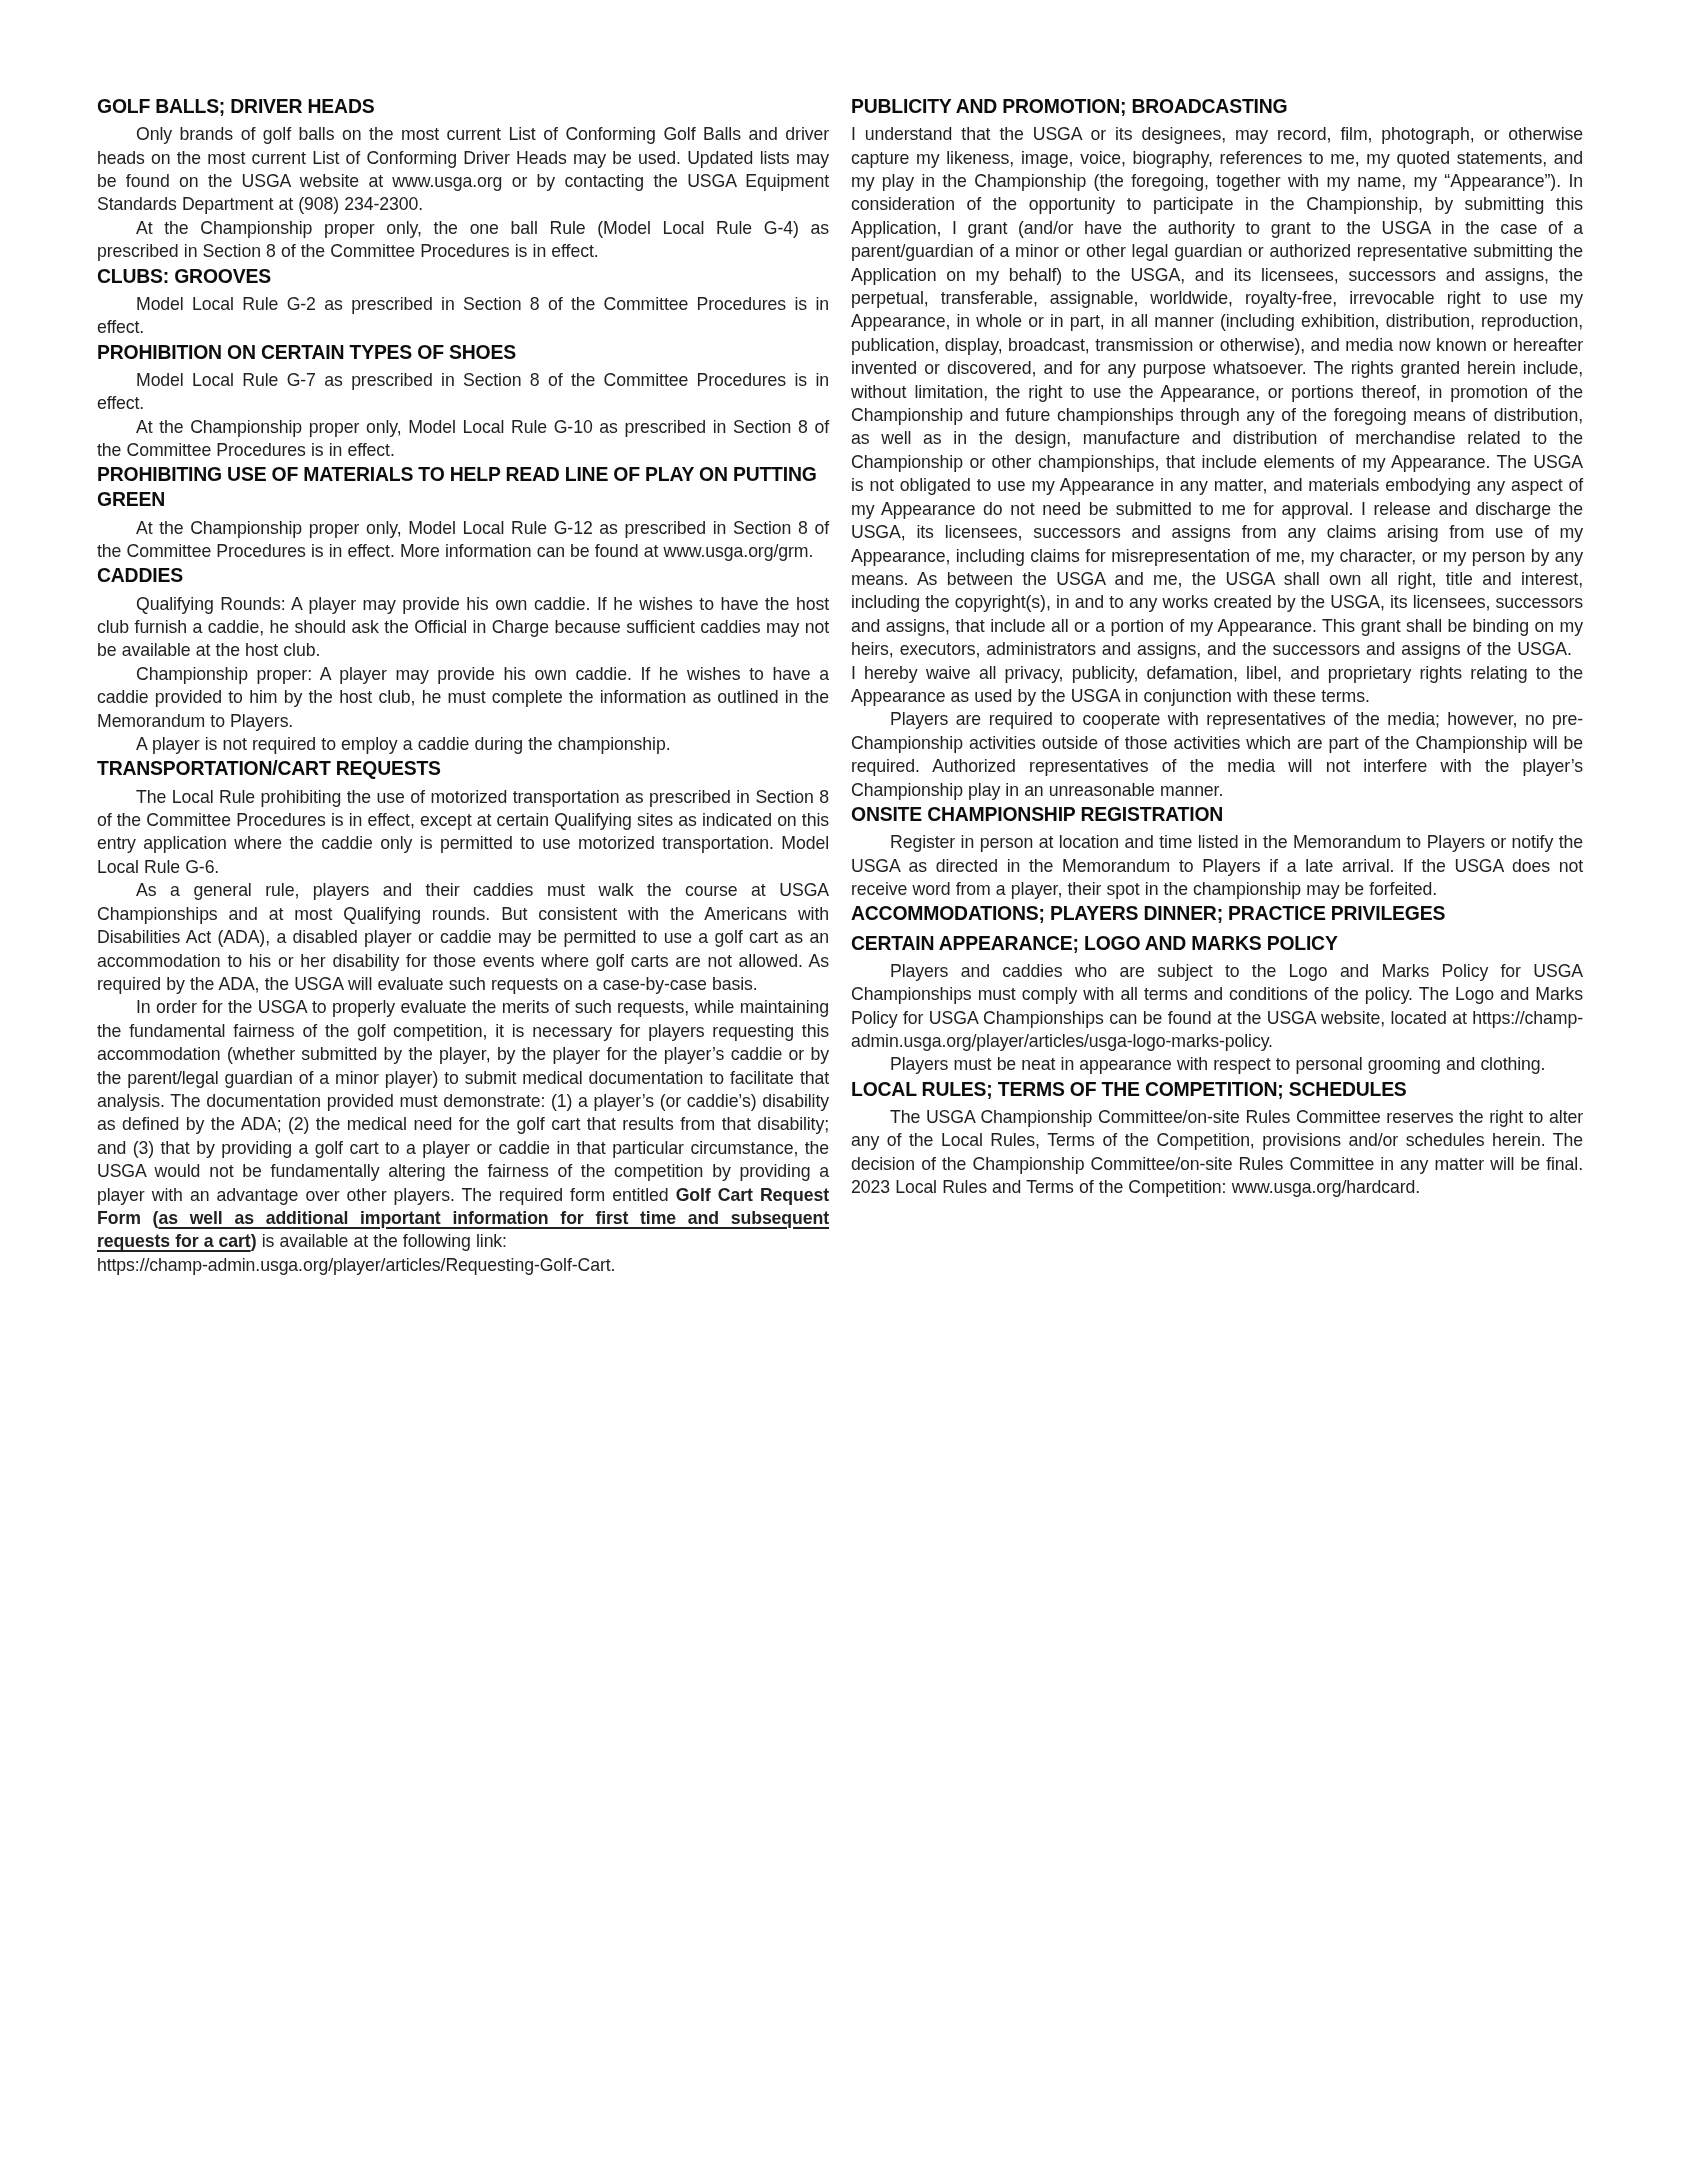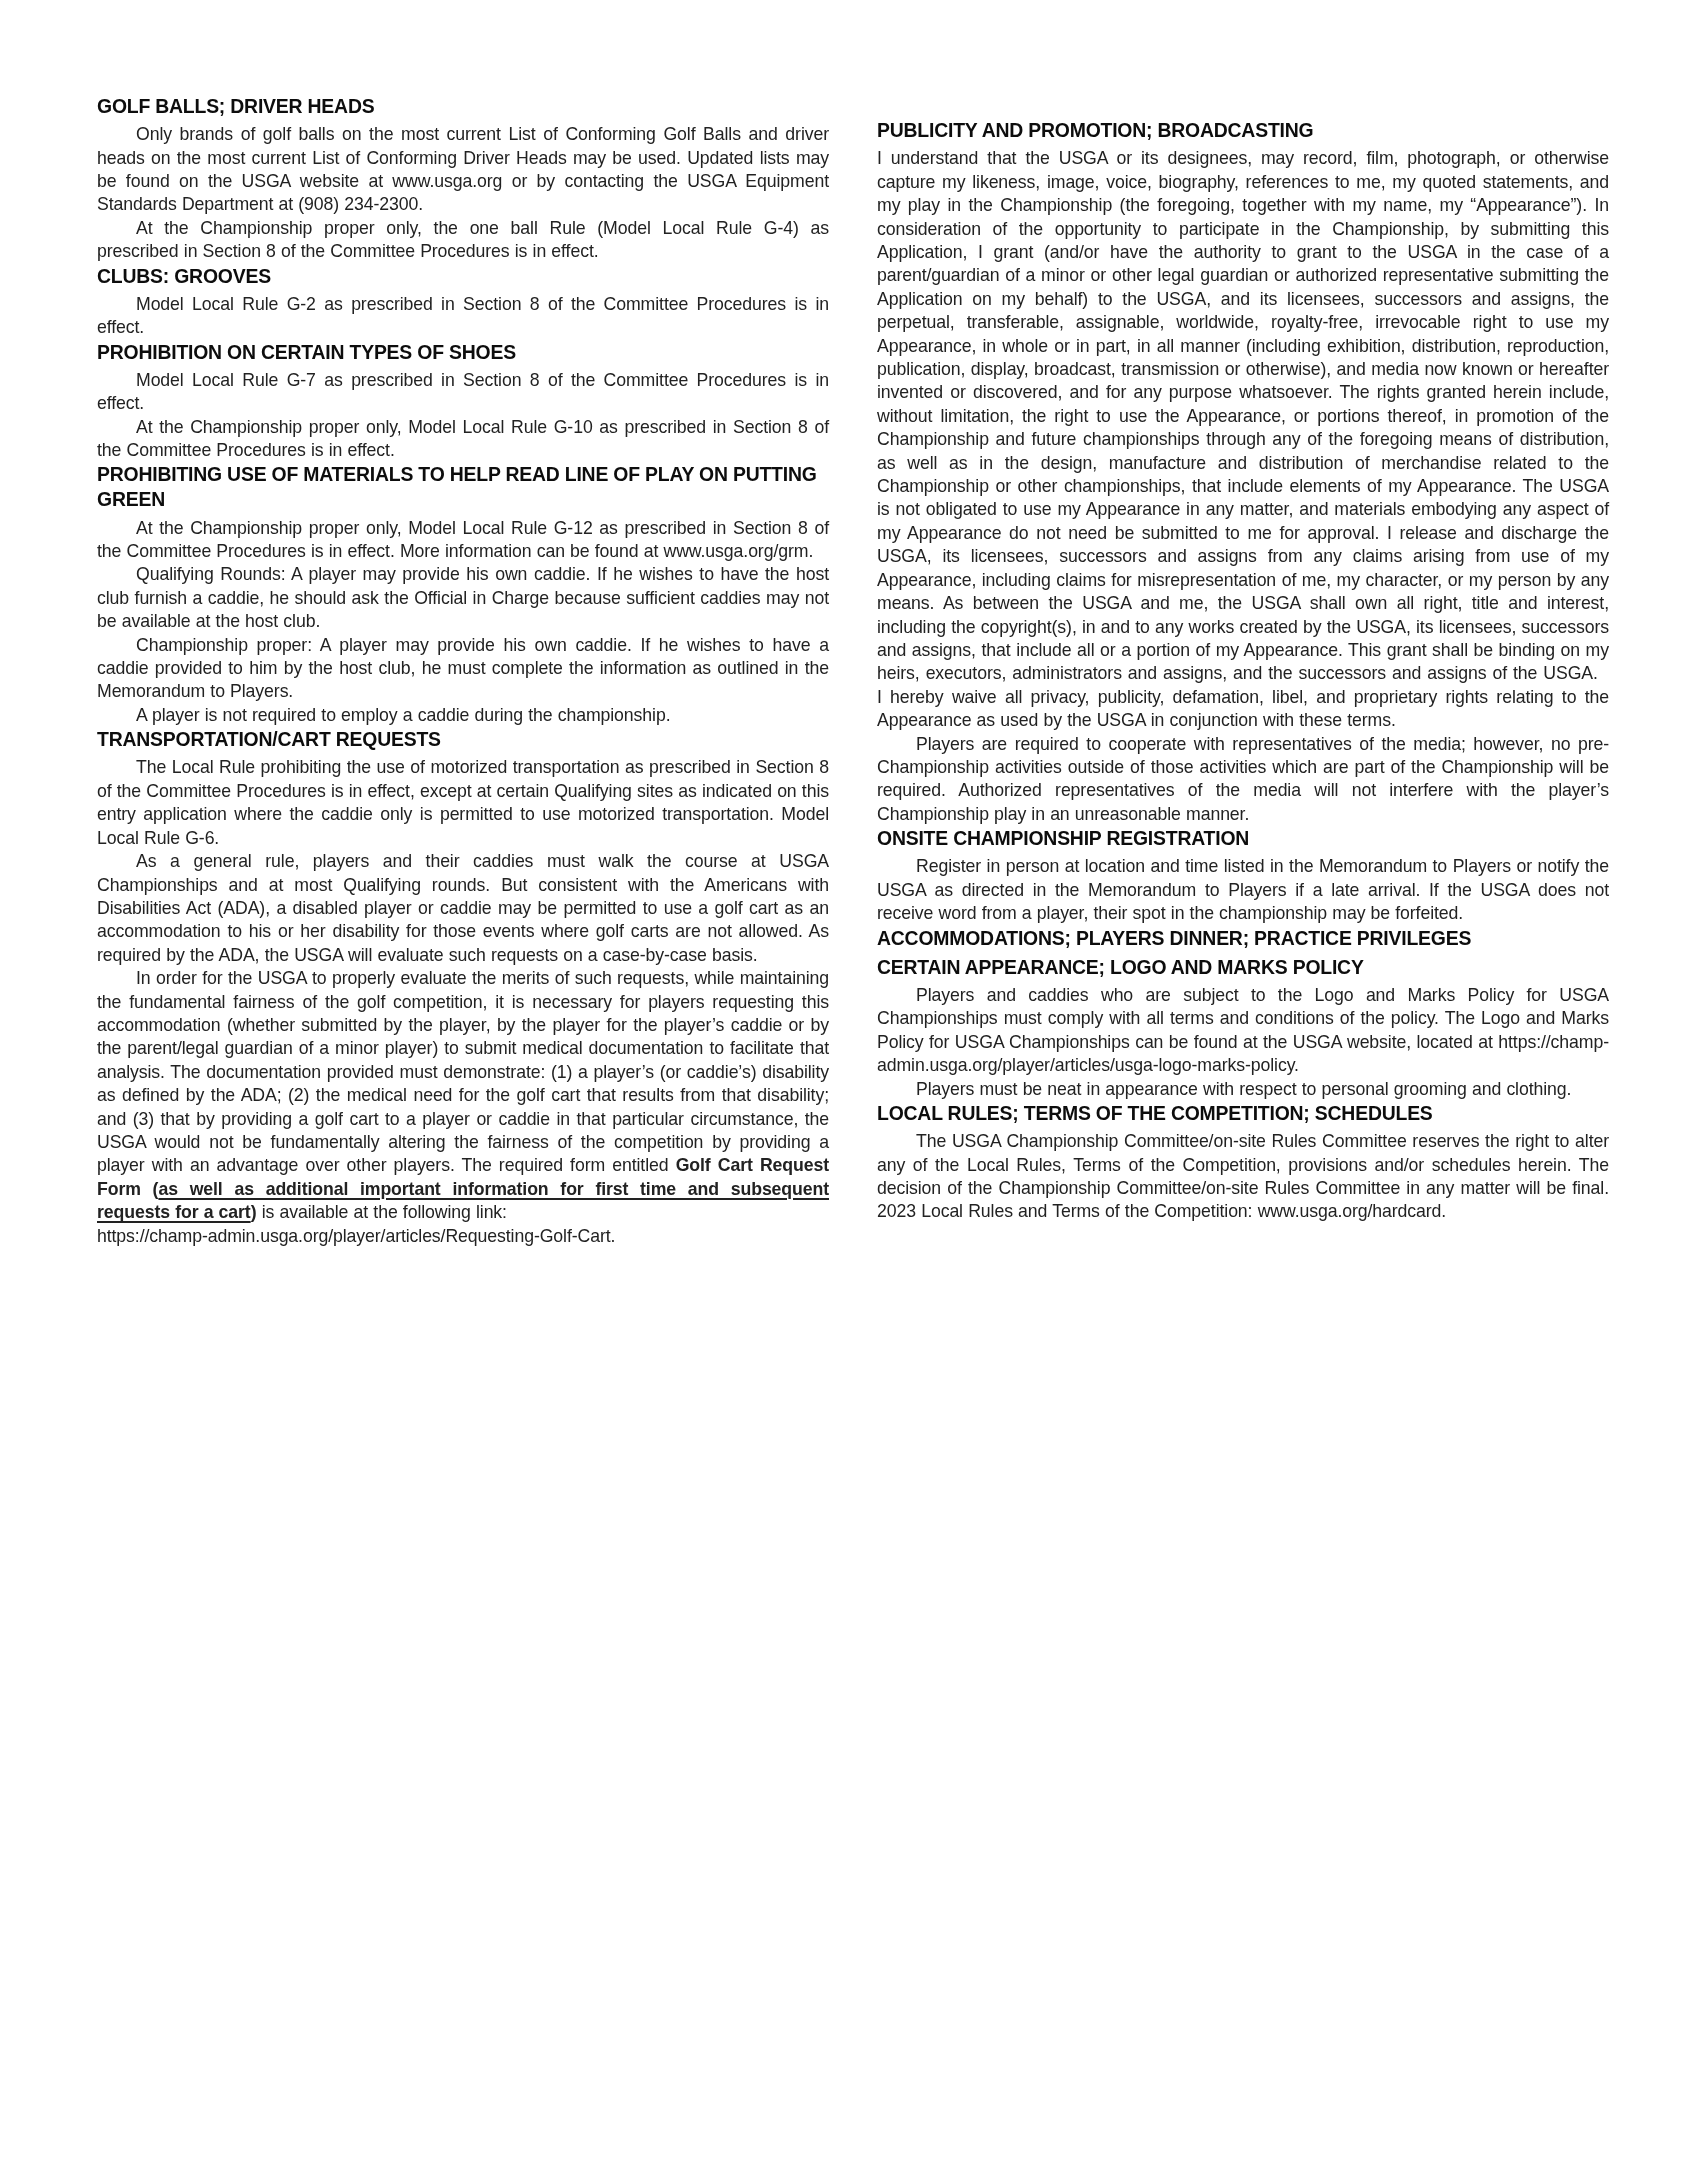--- a/index.html
+++ b/index.html
@@ -16,22 +16,21 @@
     width: 1687px;
     height: 2183px;
     background: var(--page-bg, #ffffff);
     overflow: hidden;
   }
   .columns {
     position: absolute;
     left: 97px;
     top: 94px;
     display: flex;
-    gap: 48px;
-    align-items: center;
+    gap: 22px;
   }
   .col { width: 732px; }
   section { }
   section:first-child { margin-top: 0; }
   .sec-heading {
     font-size: 19.4px;
     line-height: 25px;
     font-weight: 700;
     color: var(--heading-color, #0d0d0d);
     letter-spacing: -0.2px;
@@ -74,20 +73,21 @@
           <p class="body-para indent"><span>Model Local Rule G-7 as prescribed in Section 8 of the Committee Procedures is in effect.</span></p>
         </section>
         <section>
           <p class="body-para indent"><span>At the Championship proper only, Model Local Rule G-10 as prescribed in Section 8 of the Committee Procedures is in effect.</span></p>
         </section>
         <section>
           <h2 class="sec-heading">PROHIBITING USE OF MATERIALS TO HELP READ LINE OF PLAY ON PUTTING GREEN</h2>
           <p class="body-para indent"><span>At the Championship proper only, Model Local Rule G-12 as prescribed in Section 8 of the Committee Procedures is in effect. More information can be found at www.usga.org/grm.</span></p>
         </section>
         <section>
+          <h2 class="sec-heading">CADDIES</h2>
           <p class="body-para indent"><span>Qualifying Rounds: A player may provide his own caddie. If he wishes to have the host club furnish a caddie, he should ask the Official in Charge because sufficient caddies may not be available at the host club.</span></p>
           <p class="body-para indent"><span>Championship proper: A player may provide his own caddie. If he wishes to have a caddie provided to him by the host club, he must complete the information as outlined in the Memorandum to Players.</span></p>
           <p class="body-para indent"><span>A player is not required to employ a caddie during the championship.</span></p>
         </section>
         <section>
           <h2 class="sec-heading">TRANSPORTATION/CART REQUESTS</h2>
           <p class="body-para indent"><span>The Local Rule prohibiting the use of motorized transportation as prescribed in Section 8 of the Committee Procedures is in effect, except at certain Qualifying sites as indicated on this entry application where the caddie only is permitted to use motorized transportation. Model Local Rule G-6.</span></p>
           <p class="body-para indent"><span>As a general rule, players and their caddies must walk the course at USGA Championships and at most Qualifying rounds. But consistent with the Americans with Disabilities Act (ADA), a disabled player or caddie may be permitted to use a golf cart as an accommodation to his or her disability for those events where golf carts are not allowed. As required by the ADA, the USGA will evaluate such requests on a case-by-case basis.</span></p>
           <p class="body-para indent"><span>In order for the USGA to properly evaluate the merits of such requests, while maintaining the fundamental fairness of the golf competition, it is necessary for players requesting this accommodation (whether submitted by the player, by the player for the player’s caddie or by the parent/legal guardian of a minor player) to submit medical documentation to facilitate that analysis. The documentation provided must demonstrate: (1) a player’s (or caddie’s) disability as defined by the ADA; (2) the medical need for the golf cart that results from that disability; and (3) that by providing a golf cart to a player or caddie in that particular circumstance, the USGA would not be fundamentally altering the fairness of the competition by providing a player with an advantage over other players. The required form entitled </span><span class="run-bold">Golf Cart Request Form (</span><span class="run-bold-underline">as well as additional important information for first time and subsequent requests for a cart</span><span class="run-bold">)</span><span> is available at the following link:</span></p>
           <p class="body-para"><span>https://champ-admin.usga.org/player/articles/Requesting-Golf-Cart.</span></p>

